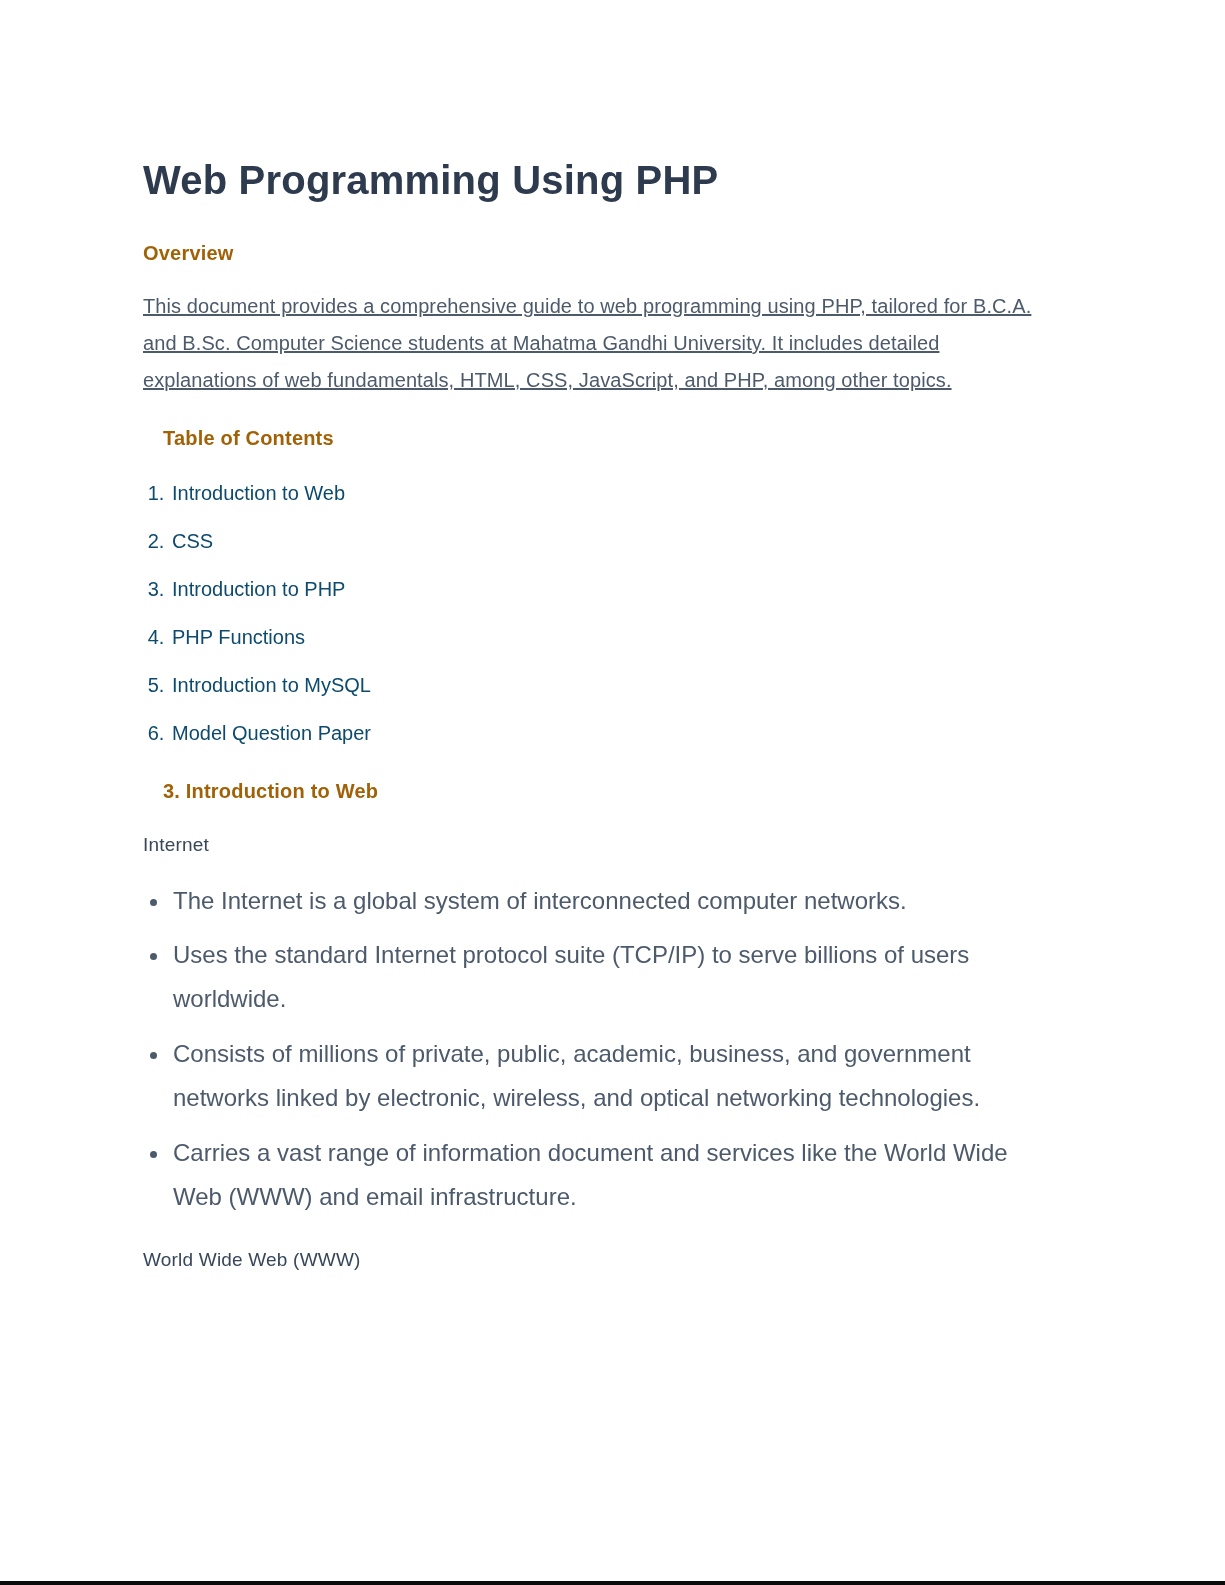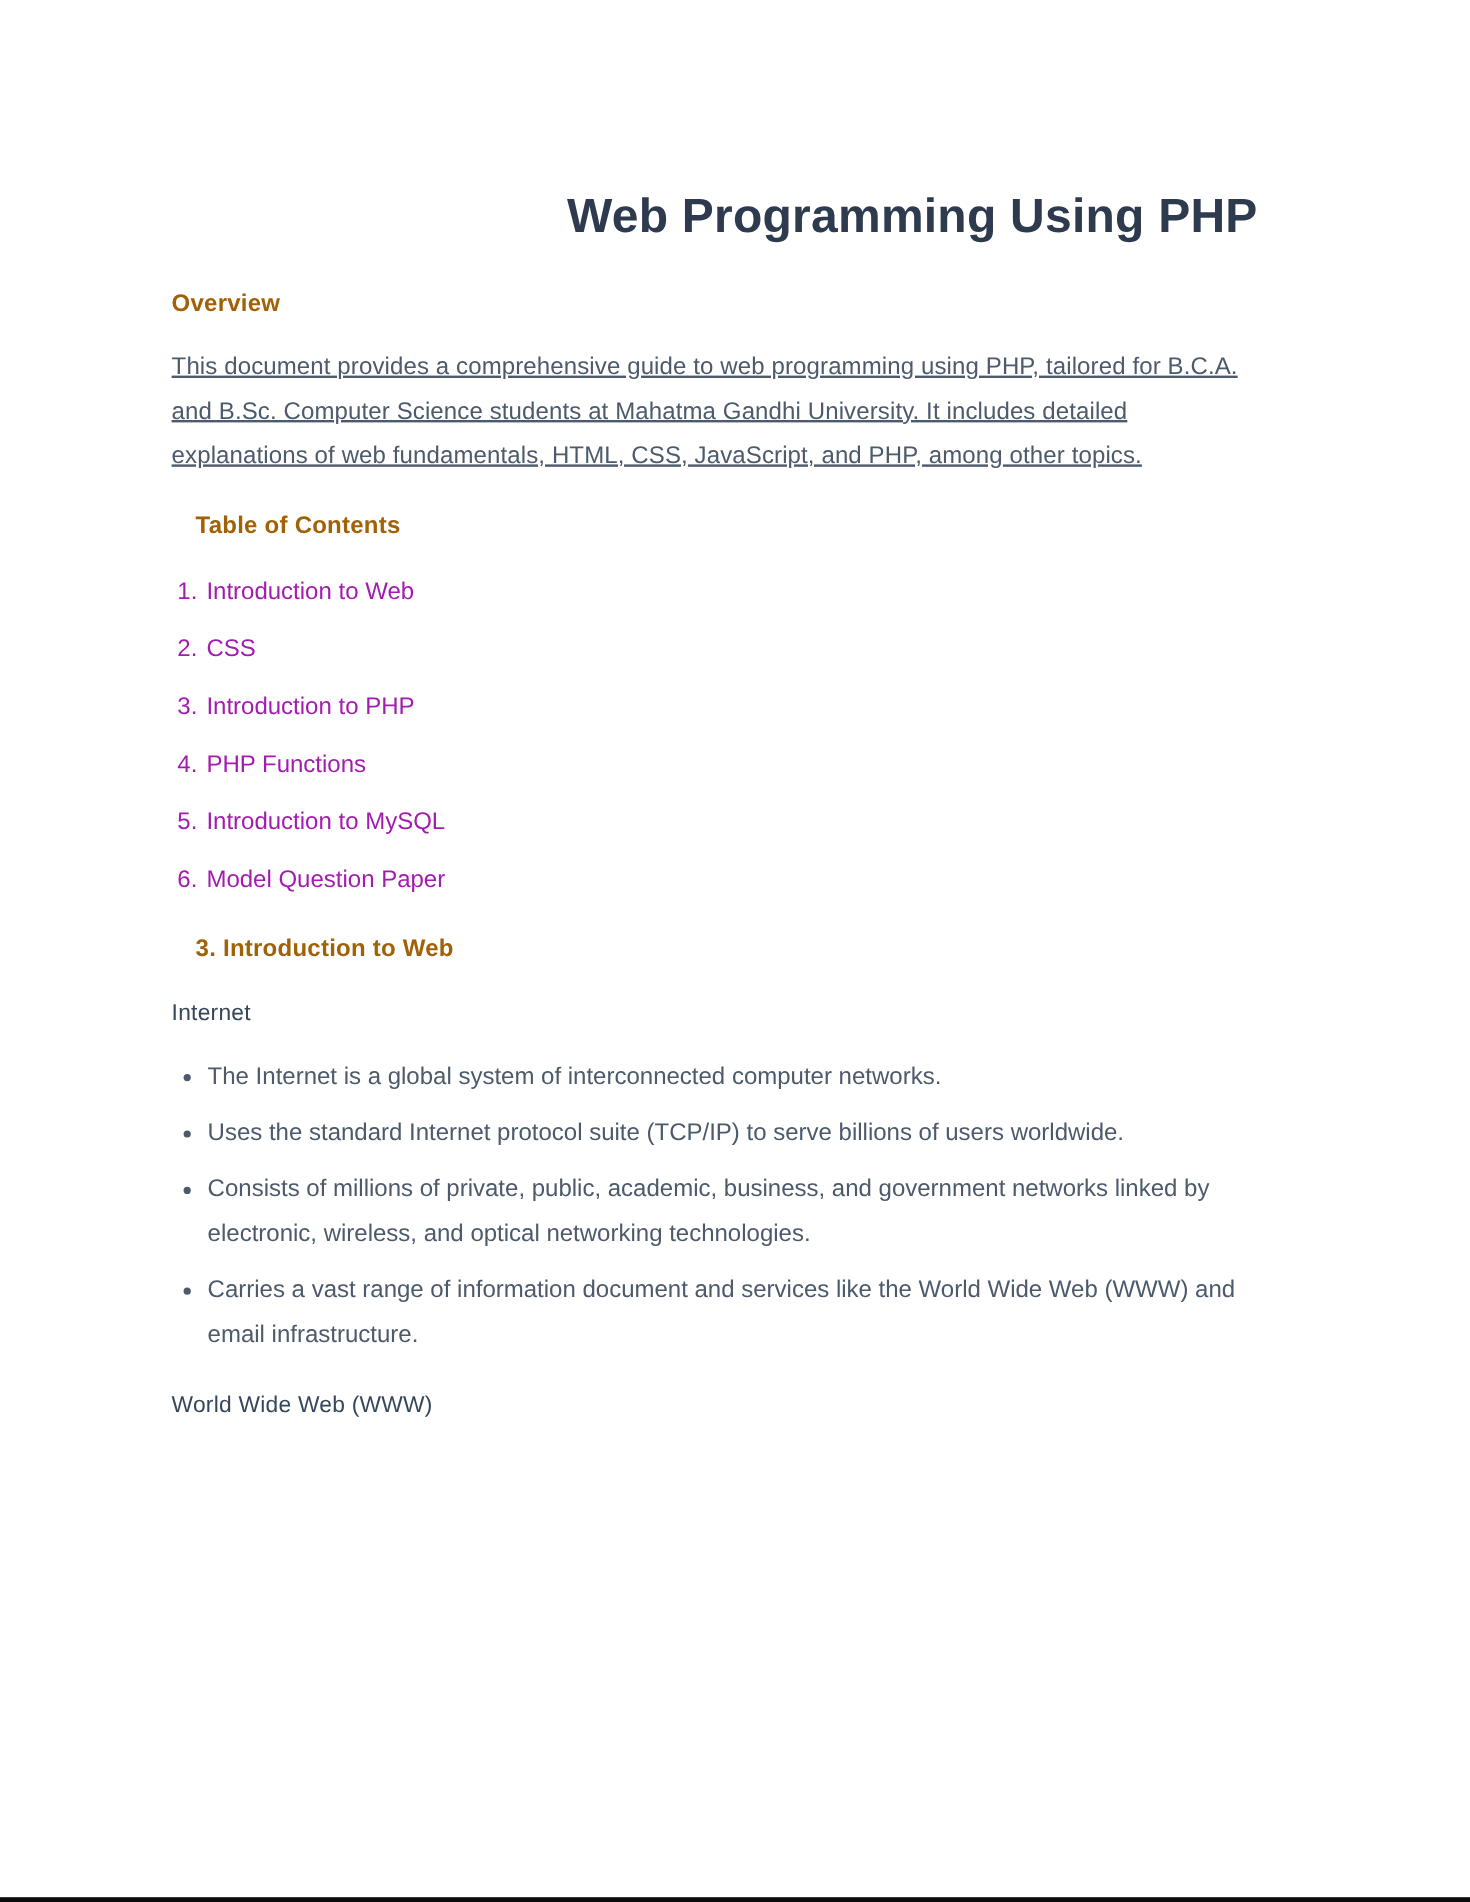--- a/index.html
+++ b/index.html
@@ -21,21 +21,20 @@
     top: 0;
     width: 905px;
   }
   h1.doc-title {
     margin: 156px 0 0 0;
     font-size: 40px;
     line-height: 1.2;
     font-weight: 700;
     color: #2e3b4e;
     letter-spacing: 0.2px;
-    text-align: right;
   }
   h2.doc-h2 {
     margin: 36px 0 0 0;
     font-size: 20px;
     line-height: 1.3;
     font-weight: 700;
     color: #a16207;
     letter-spacing: 0.2px;
   }
   h2.doc-h2.toc-heading,
@@ -57,30 +56,30 @@
     line-height: 1.85;
     color: #4c5a6b;
     letter-spacing: 0.1px;
     text-decoration: underline;
   }
   ol.toc-list {
     margin: 24px 0 0 0;
     padding: 0 0 0 27px;
     font-size: 20px;
     line-height: 1.85;
-    color: #a21caf;
+    color: #0c4a6e;
   }
   ol.toc-list li {
     margin: 0 0 11px 0;
     padding-left: 2px;
   }
   ul.bullet-list {
     margin: 20px 0 0 0;
     padding: 0 0 0 28px;
-    font-size: 20px;
+    font-size: 24px;
     line-height: 1.85;
     color: #4c5a6b;
     list-style-type: disc;
   }
   ul.bullet-list li {
     margin: 0 0 10px 0;
     padding-left: 2px;
   }
   .bottom-bar {
     position: absolute;

